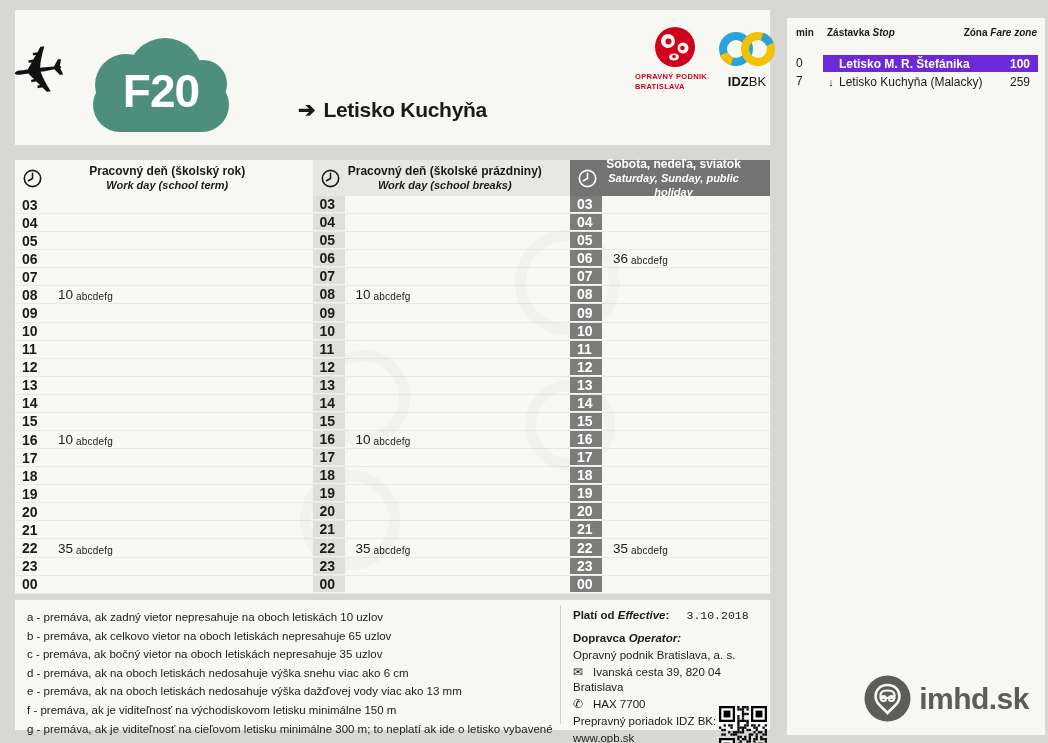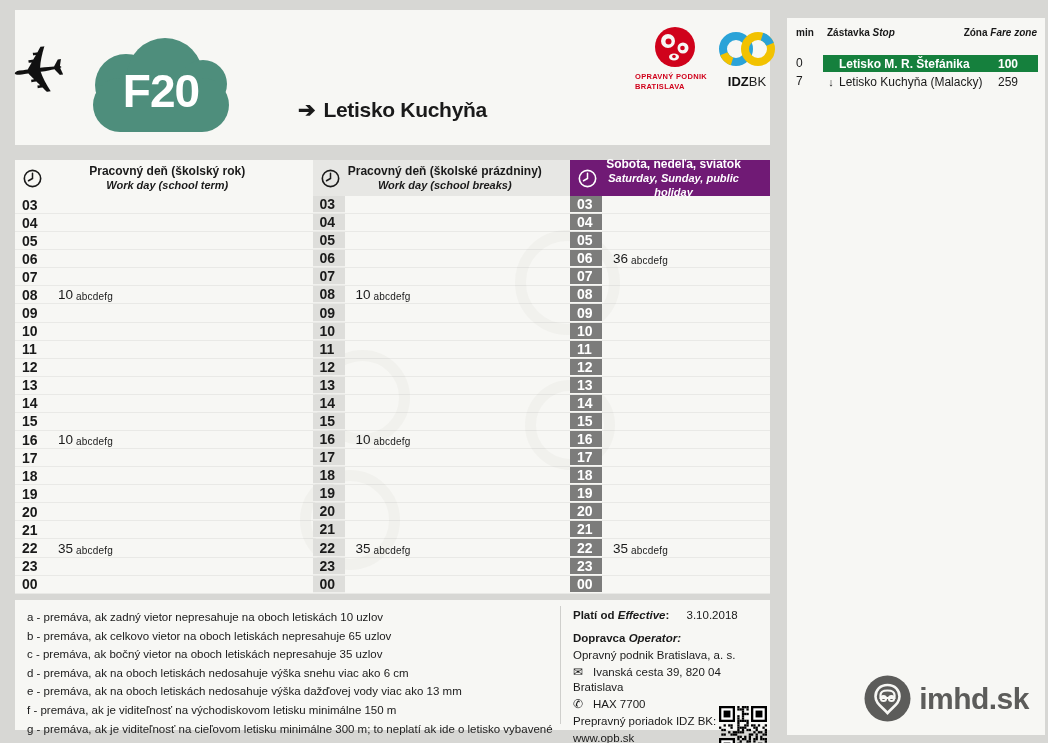--- a/index.html
+++ b/index.html
@@ -47,21 +47,21 @@
   #tt-panel { left:15px; top:160px; width:755px; height:434px; display:flex; }
   .tt-col { position:relative; height:100%; }
   .tt-col0 { width:305px; }
   .tt-col1 { width:264px; }
   .tt-col2 { width:205px; }
   .tt-head {
     height:36px; display:flex; align-items:center; padding:0 6px 0 8px;
   }
   .tt-col0 .tt-head { background:#f7f7f4; }
   .tt-col1 .tt-head { background:#e7e7e4; }
-  .tt-col2 .tt-head { background:#701a75; color:#fff; }
+  .tt-col2 .tt-head { background:#737373; color:#fff; }
   .tt-head .clock { flex:0 0 auto; width:19px; height:19px; }
   .tt-head .titles { flex:1; text-align:center; line-height:1.25; padding-right:14px; }
   .tt-head .sk { font-size:12px; font-weight:bold; }
   .tt-head .en { font-size:11px; font-style:italic; font-weight:bold; }
   .tt-body { position:relative; }
   .tt-row { display:flex; height:18.08px; align-items:center; border-bottom:1px solid rgba(0,0,0,0.055); }
   .tt-hour {
     flex:0 0 32px; font-size:14px; font-weight:bold; padding-left:7px; height:100%;
     display:flex; align-items:center;
   }
@@ -74,40 +74,40 @@
 
   
   #foot-panel { left:15px; top:600px; width:755px; height:130px; }
   #footnotes { position:absolute; left:12px; top:8px; width:528px; font-size:11.5px; line-height:18.6px; }
   #foot-divider { position:absolute; left:545px; top:6px; bottom:6px; width:1px; background:#cfcfcc; }
   #info-block { position:absolute; left:558px; top:8px; width:192px; font-size:11.5px; }
   .info-line { margin-bottom:2px; line-height:15px; }
   .lbl-b { font-weight:bold; }
   .lbl-bi { font-weight:bold; font-style:italic; }
   #effective-line { margin-bottom:8px; }
-  #effective-line .date { margin-left:14px; }
+  #effective-line .date { margin-left:14px;font-family:Liberation Mono, monospace; }
   .addr-icon { display:inline-block; width:20px; font-size:12px; }
   #schedule-line { margin-top:2px; }
   #qr { position:absolute; right:-2px; bottom:-6px; width:48px; height:48px; }
 
   
   #stops-panel { left:787px; top:18px; width:258px; height:717px; }
   #stops-head { position:relative; height:30px; font-size:10px; padding-top:9px; }
   #stops-head .h-min { position:absolute; left:9px; font-weight:bold; }
   #stops-head .h-stop { position:absolute; left:40px; }
   #stops-head .h-zone { position:absolute; right:8px; }
   .h-b { font-weight:bold; } .h-i { font-style:italic; font-weight:bold; }
   #stops-body { position:relative; margin-top:7px; }
   .stop-row { position:relative; height:17px; margin-bottom:1px; font-size:12px; }
   .stop-min { position:absolute; left:9px; top:1px; }
   .stop-bar { position:absolute; left:36px; right:7px; top:0; bottom:0; display:flex; align-items:center; }
-  .stop-bar.hl { background:#15803d; color:#fff; font-weight:bold; }
+  .stop-bar.hl { background:#6d28d9; color:#fff; font-weight:bold; }
   .stop-arrow { width:16px; text-align:center; font-size:11px; }
   .stop-name { flex:1; }
-  .stop-zone { padding-right:20px; }
+  .stop-zone { padding-right:8px; }
 
   .imhd { position:absolute; right:16px; bottom:13px; display:flex; align-items:center; }
   .imhd svg { display:block; }
   .imhd .t { font-size:30px; font-weight:bold; color:#5c5c5a; margin-left:8px; letter-spacing:-0.5px; }
 </style>
 </head>
 <body>
 
 <div class="panel" id="header-panel">
   <div class="plane">✈</div>

